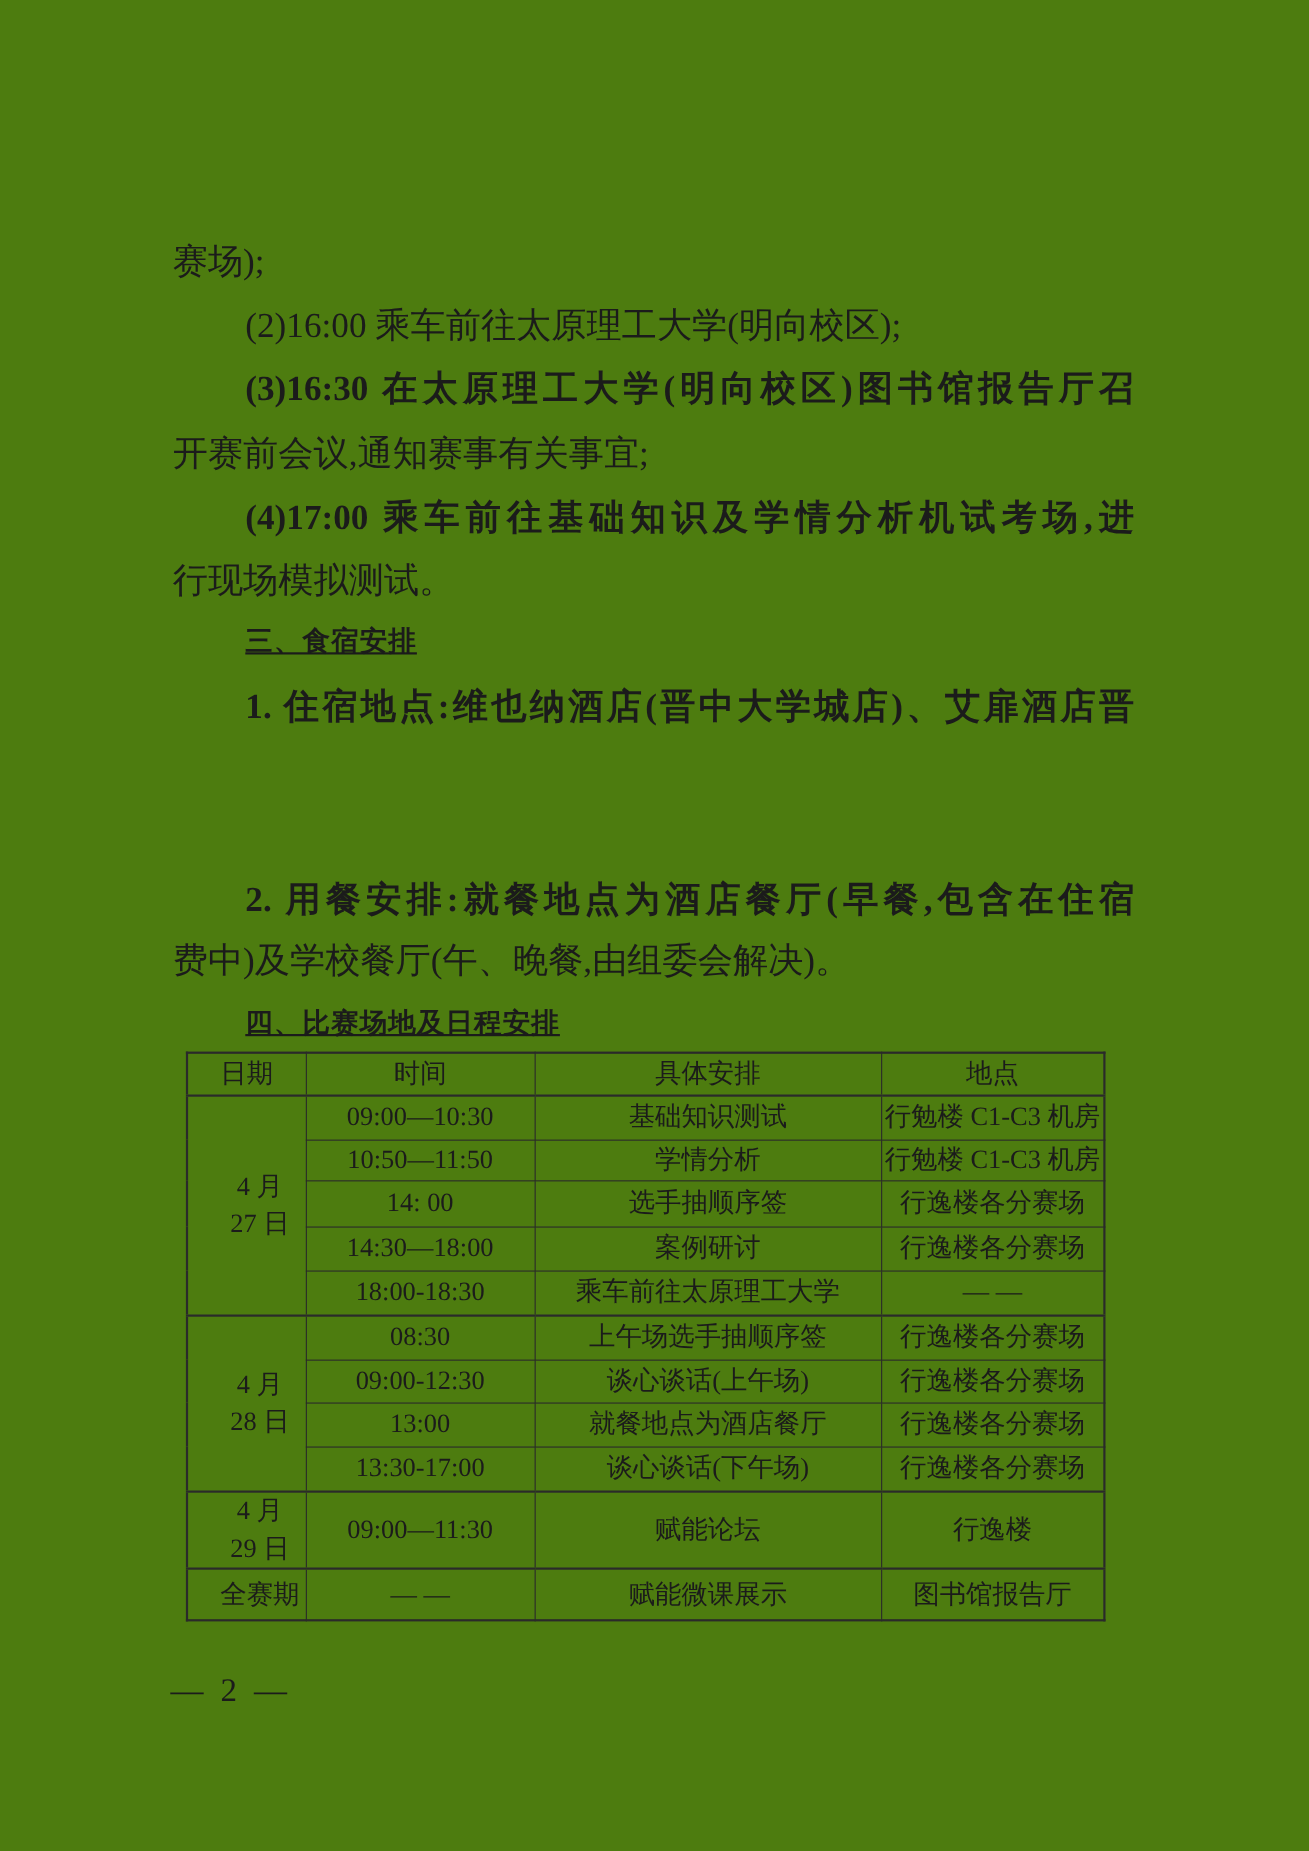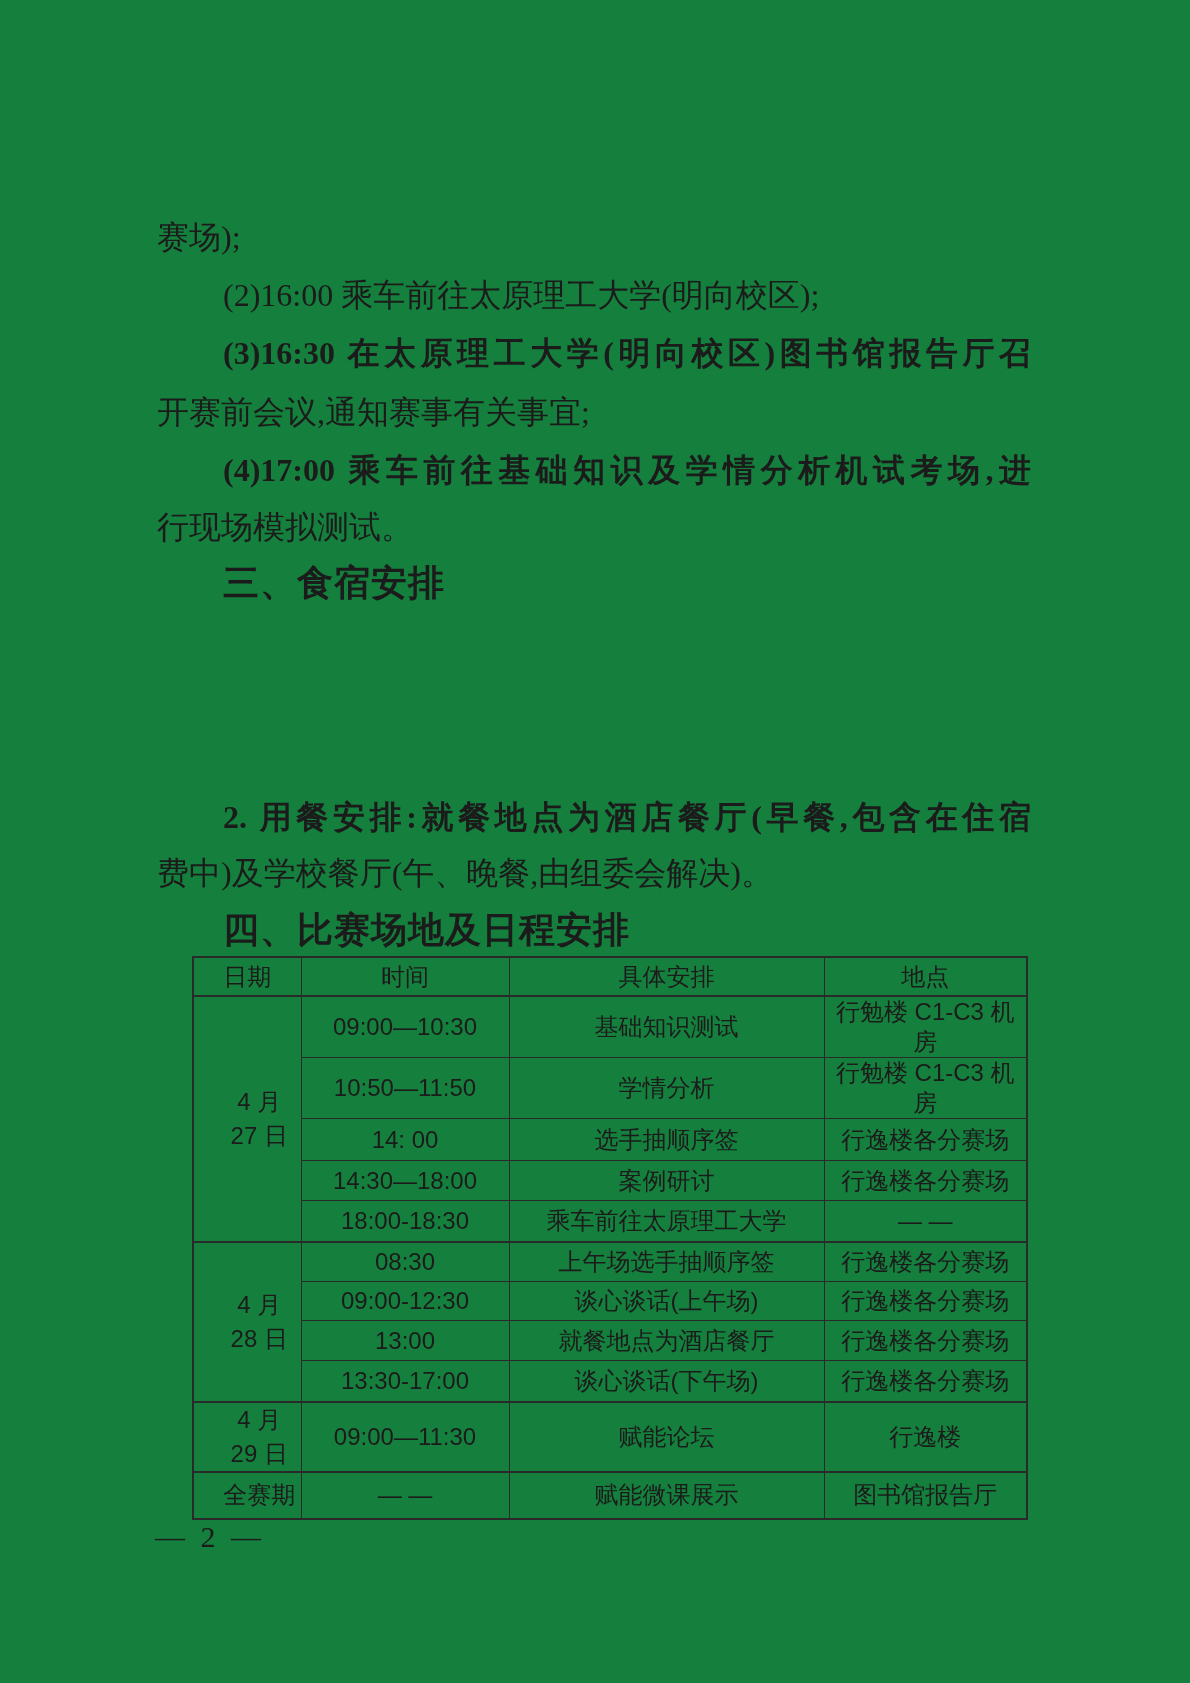--- a/index.html
+++ b/index.html
@@ -1,35 +1,35 @@
 <!DOCTYPE html>
 <html><head>
 <meta charset="utf-8">
 <style>
   html,body{margin:0;padding:0;background:#ffffff;}
   .page{
-    position:relative;width:1190px;height:1683px;background:#15803d;
+    position:relative;width:1190px;height:1683px;background:#4d7c0f;
     font-family:"Liberation Serif","DejaVu Serif",serif;color:#1b1b1b;
     overflow:hidden;
   }
   .line{
     position:absolute;left:157px;width:874px;height:40px;
     font-size:32px;line-height:40px;white-space:nowrap;
     color:#1b1b1b;
   }
   .line.indent{left:223px;width:808px;}
   .line.fill{white-space:normal;text-align:justify;text-align-last:justify;font-weight:bold;}
   .line.heading{
     font-family:"Liberation Sans","DejaVu Sans",sans-serif;
-    font-weight:700;font-size:36px;letter-spacing:1px;
+    font-weight:700;font-size:25px;letter-spacing:1px;text-decoration:underline;
   }
   table.sched{
-    position:absolute;left:192px;top:956px;width:834px;
+    position:absolute;left:169px;top:956px;width:834px;
     border-collapse:collapse;table-layout:fixed;
-    font-family:Liberation Sans, sans-serif;
+    font-family:Liberation Serif, serif;
   }
   table.sched th,table.sched td{
     border:1px solid #2a2a2a;text-align:center;vertical-align:middle;
     font-size:24px;line-height:30px;font-weight:400;color:#1b1b1b;
     padding:0;overflow:hidden;
   }
   table.sched{border:2px solid #2a2a2a;}
   table.sched tr.hdr th{border-bottom:2px solid #2a2a2a;height:37px;}
   table.sched tr.gs td{border-top:2px solid #2a2a2a;text-align:center;}
   .datecell div{line-height:34px;margin-left:24px;}
@@ -46,20 +46,21 @@
 
 <div class="page">
 
   <div class="line" style="top:217px">赛场);</div>
   <div class="line indent" style="top:275px">(2)16:00 乘车前往太原理工大学(明向校区);</div>
   <div class="line indent fill" style="top:333px">(3)16:30 在太原理工大学(明向校区)图书馆报告厅召</div>
   <div class="line" style="top:392px">开赛前会议,通知赛事有关事宜;</div>
   <div class="line indent fill" style="top:450px">(4)17:00 乘车前往基础知识及学情分析机试考场,进</div>
   <div class="line" style="top:507px">行现场模拟测试。</div>
   <div class="line indent heading" style="top:563px">三、食宿安排</div>
+  <div class="line indent fill" style="top:622px">1. 住宿地点:维也纳酒店(晋中大学城店)、艾扉酒店晋</div>
   <div class="line indent fill" style="top:797px">2. 用餐安排:就餐地点为酒店餐厅(早餐,包含在住宿</div>
   <div class="line" style="top:853px">费中)及学校餐厅(午、晚餐,由组委会解决)。</div>
   <div class="line indent heading" style="top:910px">四、比赛场地及日程安排</div>
 
   <table class="sched">
     <colgroup>
       <col style="width:108px">
         <col style="width:208px">
         <col style="width:315px">
         <col style="width:203px">

